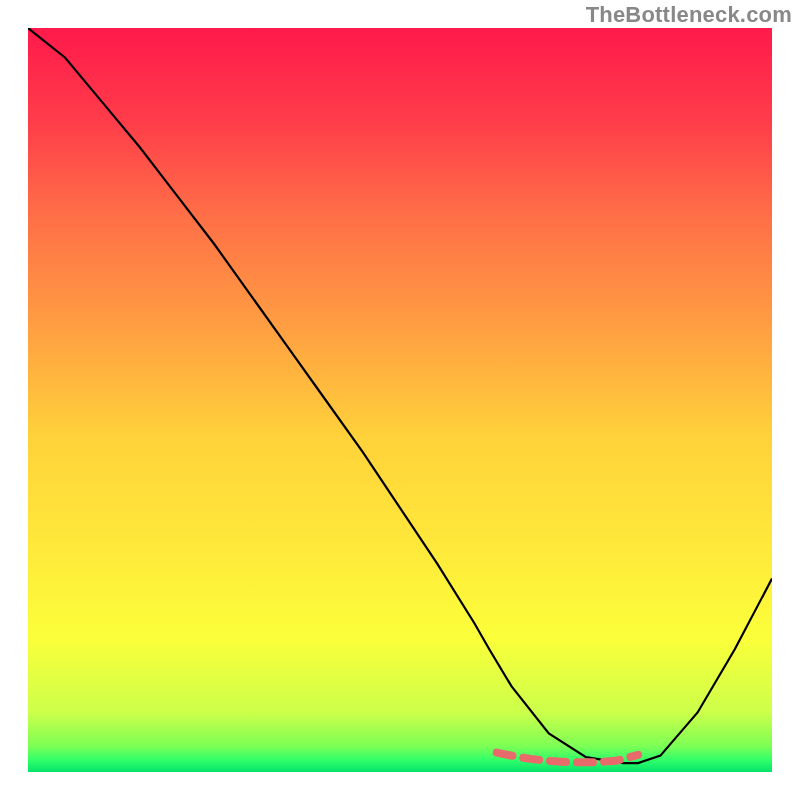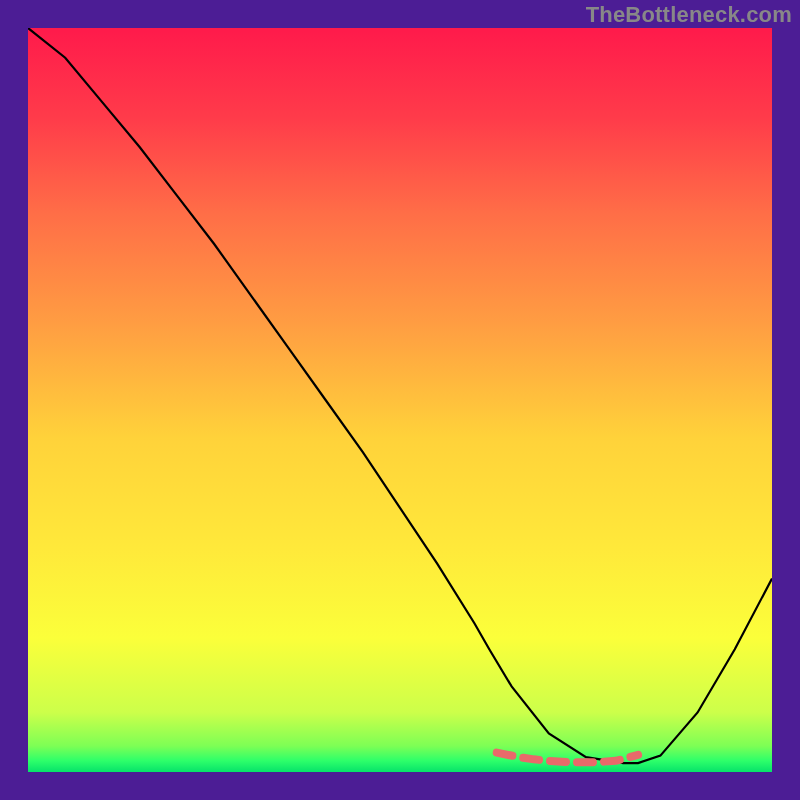--- a/index.html
+++ b/index.html
@@ -7,21 +7,21 @@
     padding: 0;
     width: 800px;
     height: 800px;
     background: #000000;
     overflow: hidden;
   }
   .container {
     position: relative;
     width: 800px;
     height: 800px;
-    background: #4c1d95;
+    background: #ffffff;
   }
   .watermark {
     position: absolute;
     top: 2px;
     right: 8px;
     color: #888888;
     font-family: Arial, Helvetica, sans-serif;
     font-size: 22px;
     font-weight: bold;
     z-index: 10;

